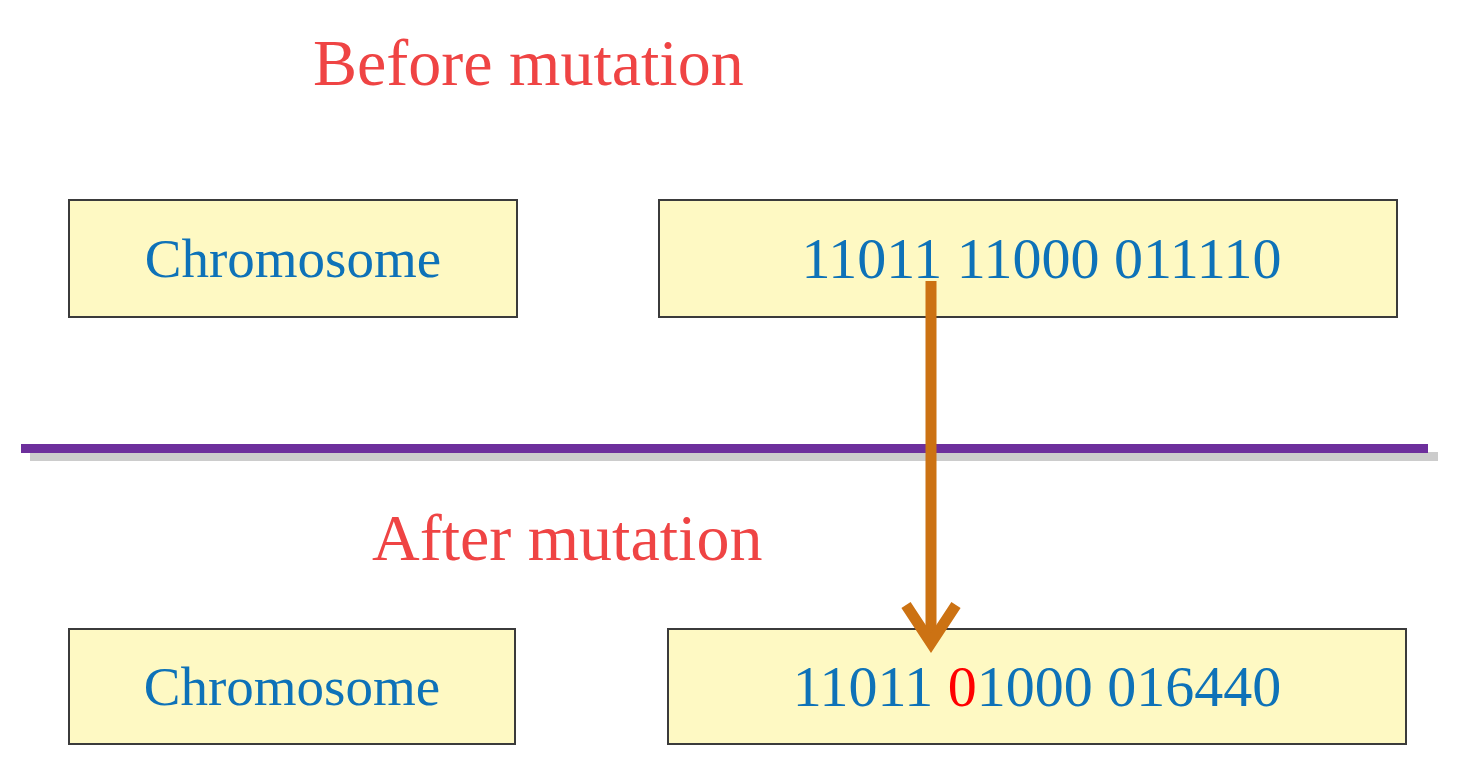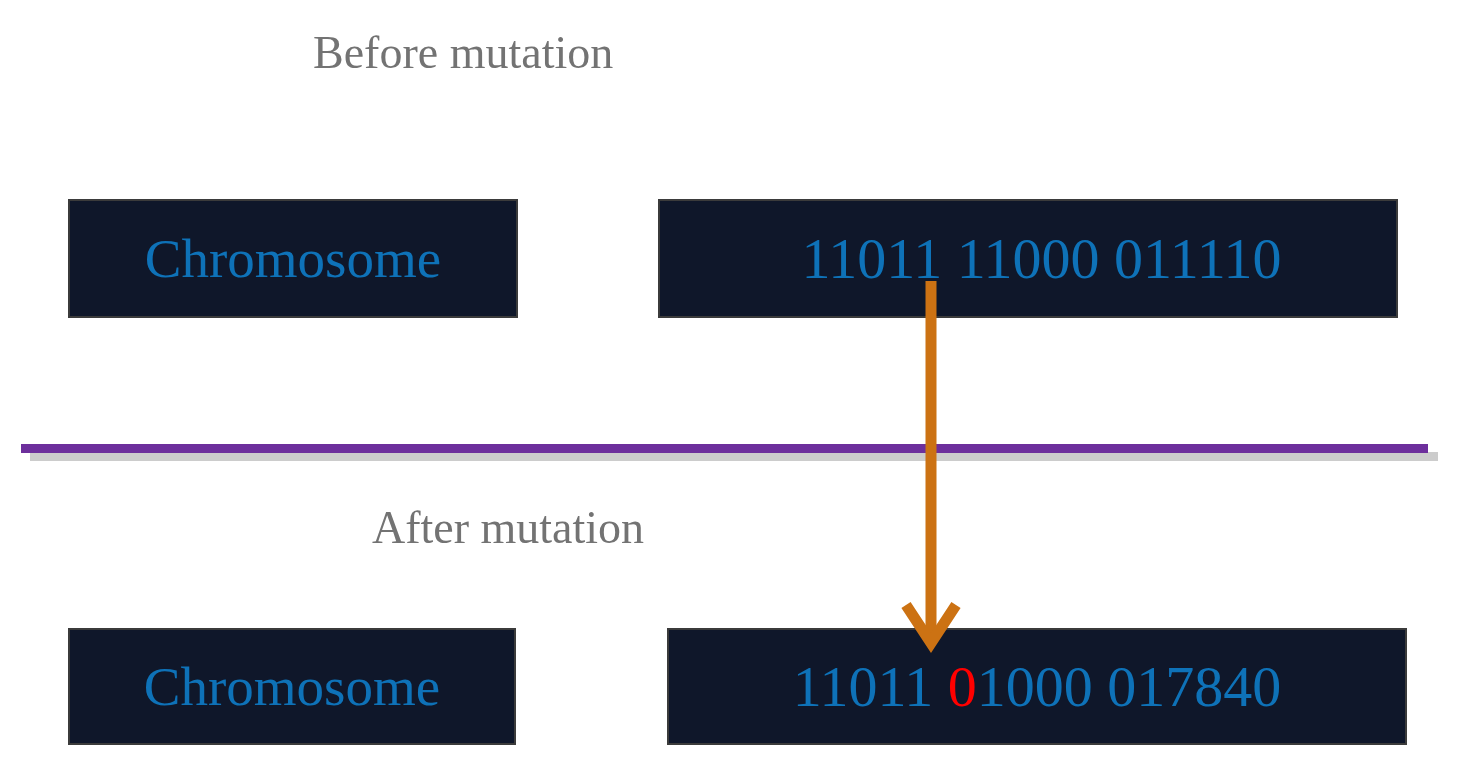--- a/index.html
+++ b/index.html
@@ -16,41 +16,41 @@
     width: 1464px;
     height: 766px;
     background: #ffffff;
     overflow: hidden;
   }
 
   
   .section-title {
     position: absolute;
     font-family: "Liberation Serif", "DejaVu Serif", serif;
-    font-size: 46px;
+    font-size: 66px;
     line-height: 1;
-    color: #737373;
+    color: #ef4444;
     white-space: nowrap;
     font-weight: normal;
   }
   #title-before {
     left: 313px;
     top: 30px;
   }
   #title-after {
     left: 372px;
     top: 505px;
   }
 
   
   .box {
     position: absolute;
     box-sizing: border-box;
     border: 2px solid #3b3b3b;
-    background: #0f172a;
+    background: #fef9c3;
     display: flex;
     align-items: center;
   }
   .box-label {
     font-family: "Liberation Serif", "DejaVu Serif", serif;
     font-size: 55px;
     line-height: 1;
     color: #0e72b8;
     white-space: nowrap;
     width: 100%;
@@ -146,21 +146,21 @@
   <div id="divider-shadow"></div>
   <div id="divider-line"></div>
 
   <div class="section-title" id="title-after">After mutation</div>
 
   <div class="box" id="box-chromosome-after">
     <span class="box-label">Chromosome</span>
   </div>
 
   <div class="box" id="box-binary-after">
-    <span class="binary-string"><span>11011 </span><span class="mutated">0</span><span>1000 017840</span></span>
+    <span class="binary-string"><span>11011 </span><span class="mutated">0</span><span>1000 016440</span></span>
   </div>
 
   <svg id="mutation-arrow" viewBox="0 0 66 372">
 
     <line x1="33" y1="0" x2="33" y2="362" stroke="#cc7213" stroke-width="11"></line>
 
     <polyline points="8,324 33,362 58,324" fill="none" stroke="#cc7213" stroke-width="11" stroke-linecap="butt" stroke-linejoin="miter"></polyline>
   </svg>
 
 </div>

